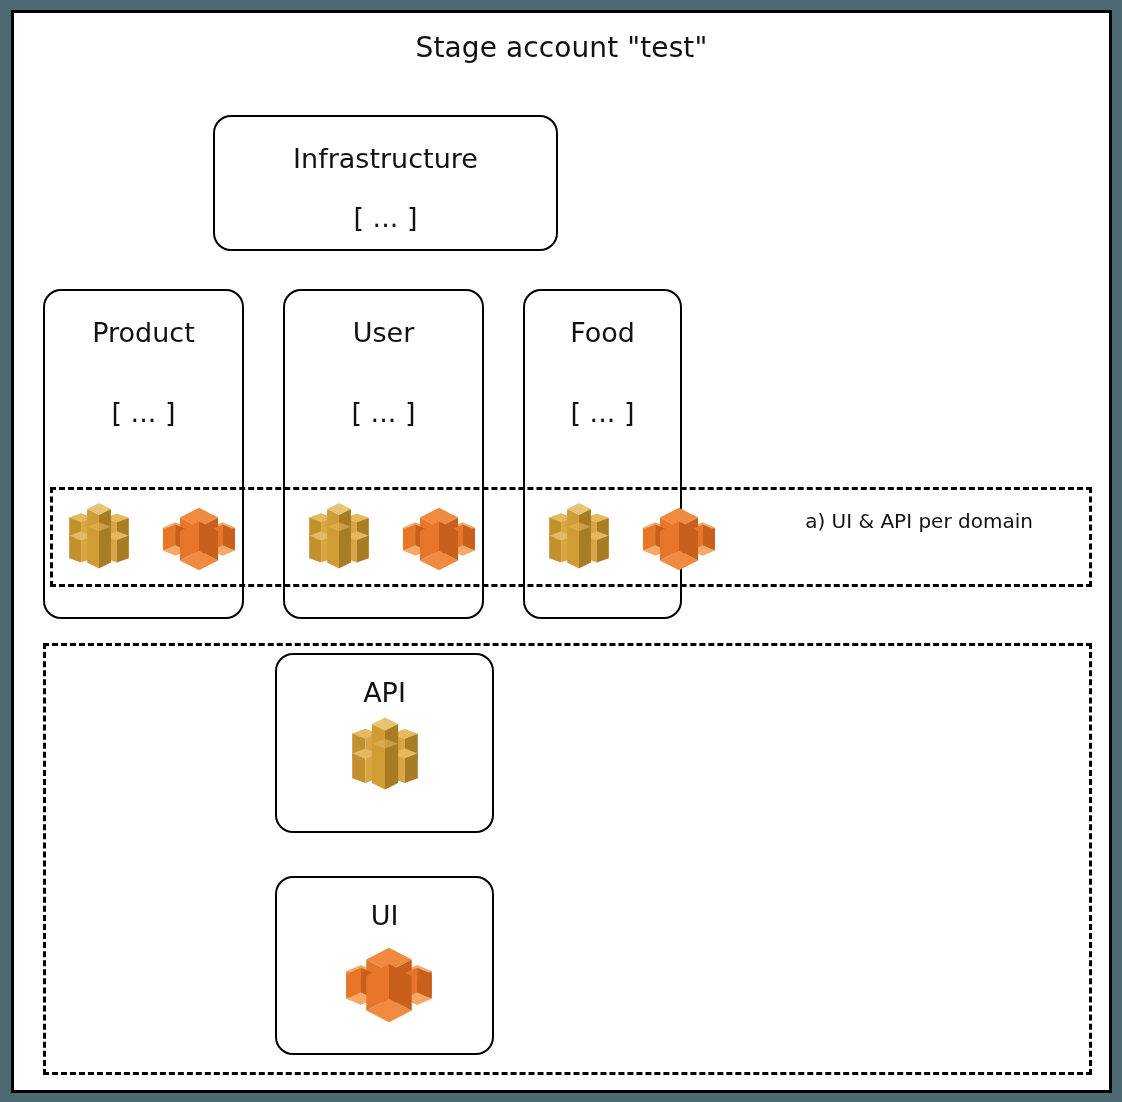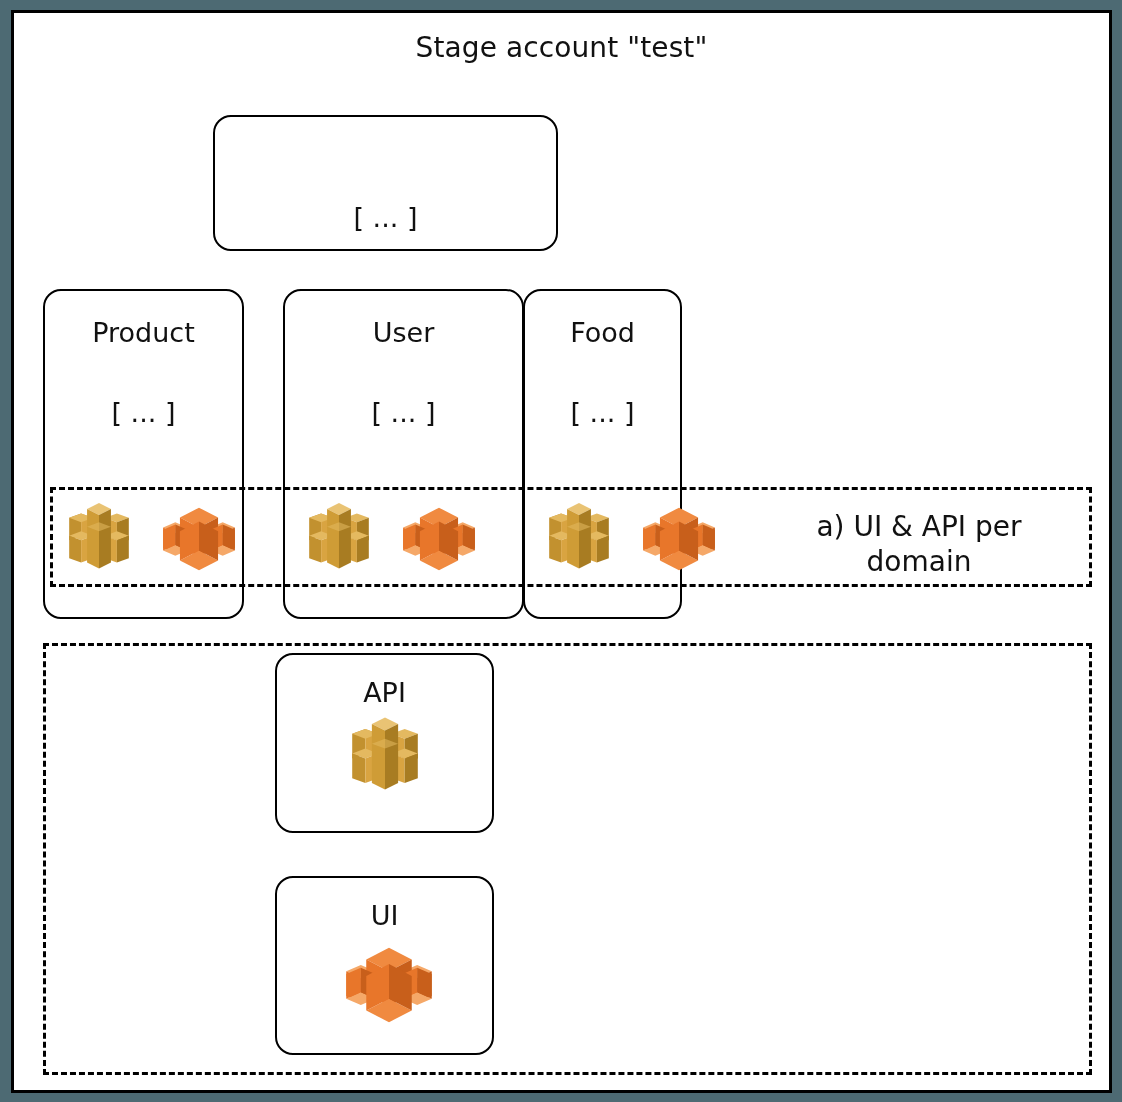--- a/index.html
+++ b/index.html
@@ -58,48 +58,49 @@
 
   
   .dashed {
     position: absolute;
     border: 3px dashed #000000;
     background: transparent;
   }
   .zone-label {
     position: absolute;
     text-align: center;
-    font-size: 28px;
+    font-size: 20px;
     line-height: 1.25;
     color: #111;
   }
 
   .icon-wrap {
     position: absolute;
   }
   svg { display: block; overflow: visible; }
 </style>
 </head>
 <body>
 
 <div id="stage">
   <div id="canvas">
 
     <div class="title">Stage account "test"</div>
 
     <div class="rbox" style="left:199px; top:102px; width:345px; height:136px;">
+      <div class="rbox-title" style="top:26px;">Infrastructure</div>
       <div class="rbox-dots" style="top:85px;">[ ... ]</div>
     </div>
 
     <div class="rbox" style="left:29px; top:276px; width:201px; height:330px;">
       <div class="rbox-title" style="top:26px;">Product</div>
       <div class="rbox-dots" style="top:106px;">[ ... ]</div>
     </div>
 
-    <div class="rbox" style="left:269px; top:276px; width:241px; height:330px;">
+    <div class="rbox" style="left:269px; top:276px; width:201px; height:330px;">
       <div class="rbox-title" style="top:26px;">User</div>
       <div class="rbox-dots" style="top:106px;">[ ... ]</div>
     </div>
 
     <div class="rbox" style="left:509px; top:276px; width:159px; height:330px;">
       <div class="rbox-title" style="top:26px;">Food</div>
       <div class="rbox-dots" style="top:106px;">[ ... ]</div>
     </div>
 
     <div class="dashed" style="left:36px; top:474px; width:1042px; height:100px;"></div>

